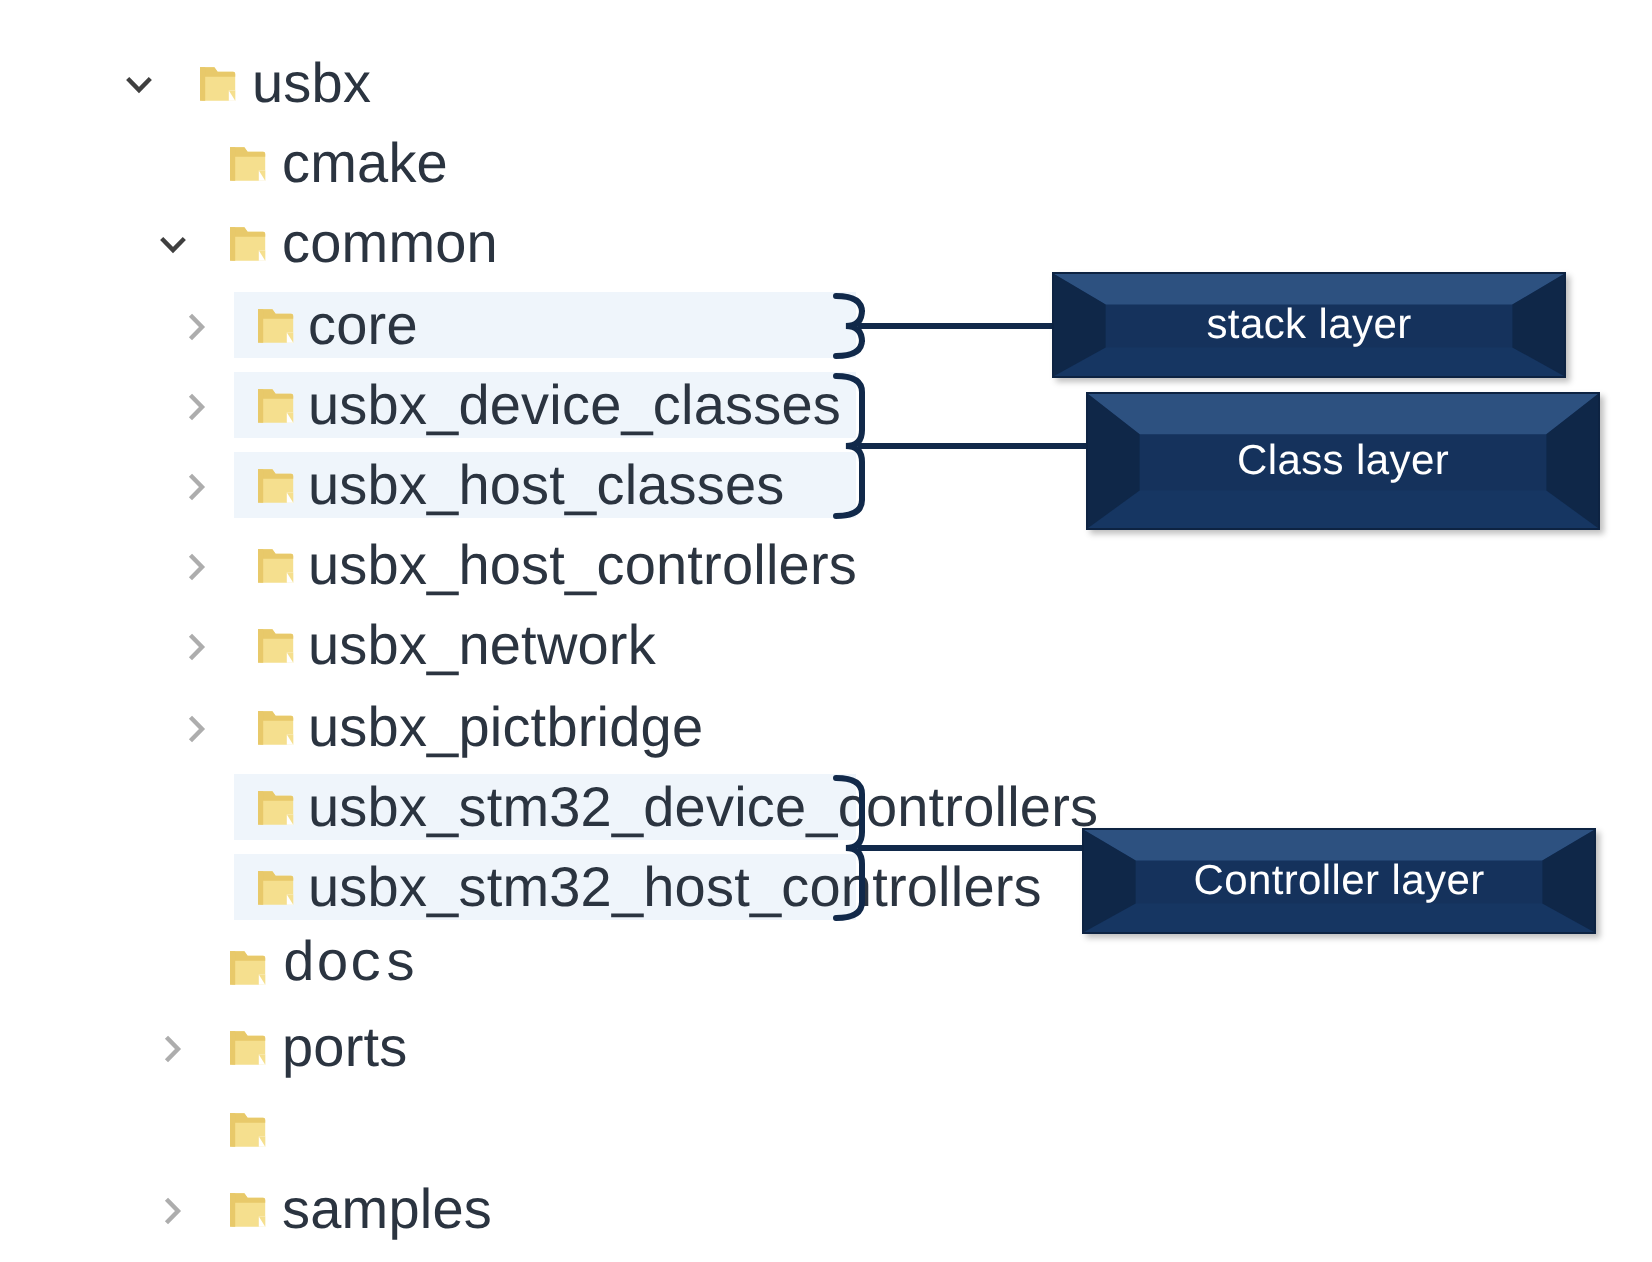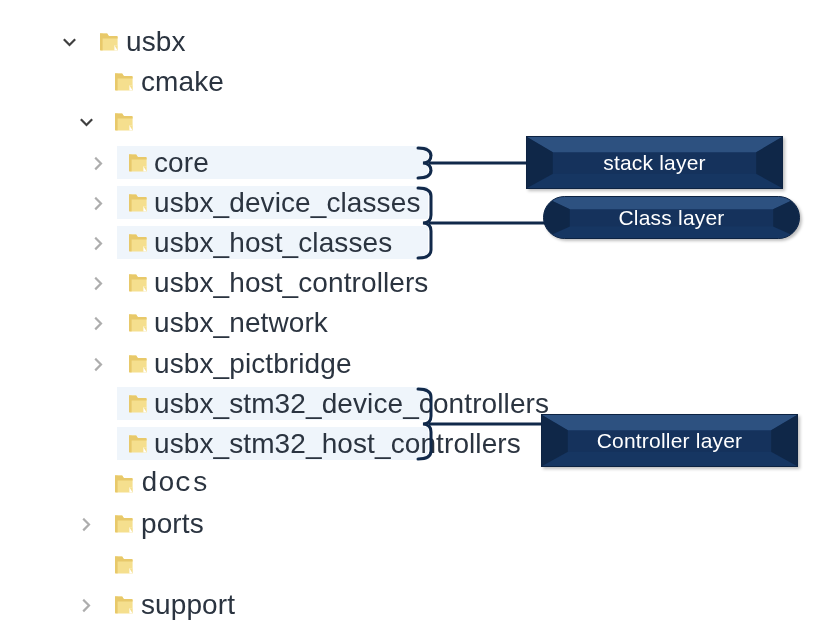--- a/index.html
+++ b/index.html
@@ -129,20 +129,21 @@
     </div>
     <div class="folder" style="left: 113px; top: 105px;">
       <svg width="19" height="20" viewBox="0 0 19 20">
         <path d="M1 1.6 h7.2 l1.6 2.3 H17.6 a1 1 0 0 1 1 1 V18.4 H2.6 a1.6 1.6 0 0 1 -1.6 -1.6 Z" fill="#f5df8e"></path>
         <path d="M1 1.6 h7.2 l1.6 2.3 H17.6 a1 1 0 0 1 1 1 V6.4 H1 Z" fill="#e8c96a"></path>
         <rect x="1" y="1.6" width="2.6" height="16.8" fill="#e8c96a"></rect>
         <path d="M15.4 13.2 h3.2 V18.4 h-3.2 z" fill="#ffffff"></path>
         <path d="M15.4 13.2 l3.2 0 l0 5.2 z" fill="#f5df8e"></path>
       </svg>
     </div>
+    <div class="label" style="left: 141px; top: 105px;">common</div>
     <div class="row-hl" style="top: 146px;"></div>
     <div class="chev" style="left: 87px; top: 146px;">
       <svg width="15" height="15" viewBox="0 0 15 15">
         <path d="M5 2.4 L10 7.5 L5 12.6" fill="none" stroke="#adadad" stroke-width="2.2" stroke-linecap="square" stroke-linejoin="miter"></path>
       </svg>
     </div>
     <div class="folder" style="left: 127px; top: 146px;">
       <svg width="19" height="20" viewBox="0 0 19 20">
         <path d="M1 1.6 h7.2 l1.6 2.3 H17.6 a1 1 0 0 1 1 1 V18.4 H2.6 a1.6 1.6 0 0 1 -1.6 -1.6 Z" fill="#f5df8e"></path>
         <path d="M1 1.6 h7.2 l1.6 2.3 H17.6 a1 1 0 0 1 1 1 V6.4 H1 Z" fill="#e8c96a"></path>
@@ -292,21 +293,21 @@
     </div>
     <div class="folder" style="left: 113px; top: 588px;">
       <svg width="19" height="20" viewBox="0 0 19 20">
         <path d="M1 1.6 h7.2 l1.6 2.3 H17.6 a1 1 0 0 1 1 1 V18.4 H2.6 a1.6 1.6 0 0 1 -1.6 -1.6 Z" fill="#f5df8e"></path>
         <path d="M1 1.6 h7.2 l1.6 2.3 H17.6 a1 1 0 0 1 1 1 V6.4 H1 Z" fill="#e8c96a"></path>
         <rect x="1" y="1.6" width="2.6" height="16.8" fill="#e8c96a"></rect>
         <path d="M15.4 13.2 h3.2 V18.4 h-3.2 z" fill="#ffffff"></path>
         <path d="M15.4 13.2 l3.2 0 l0 5.2 z" fill="#f5df8e"></path>
       </svg>
     </div>
-    <div class="label" style="left: 141px; top: 588px;">support</div>
+    <div class="label" style="left: 141px; top: 588px;">samples</div>
   </div>
 
 <svg id="links" viewBox="0 0 826 631" width="826" height="631" aria-hidden="true">
     <g>
       <path d="M 418 148 q 13 0 13 8 L 431 155 q 0 8 -8.06 8 q 8.06 0 8.06 8 L 431 170 q 0 8 -13 8" fill="none" stroke="#11294a" stroke-width="3" stroke-linecap="round"></path>
       <line x1="429" y1="163" x2="545" y2="163" stroke="#11294a" stroke-width="3"></line>
     </g>
     <g>
       <path d="M 418 188 q 13 0 13 8 L 431 215 q 0 8 -8.06 8 q 8.06 0 8.06 8 L 431 250 q 0 8 -13 8" fill="none" stroke="#11294a" stroke-width="3" stroke-linecap="round"></path>
       <line x1="429" y1="223" x2="545" y2="223" stroke="#11294a" stroke-width="3"></line>
@@ -321,21 +322,21 @@
     <div class="box" style="left: 526px; top: 136px; width: 257px; height: 53px;">
       <svg class="bev" viewBox="0 0 257 53" preserveAspectRatio="none">
         <rect x="0" y="0" width="257" height="53" fill="#15325c"></rect>
         <path d="M0 0 H257 L231 15.899999999999999 H26 Z" fill="#2d5180"></path>
         <path d="M0 53 H257 L231 38.16 H26 Z" fill="#163662"></path>
         <path d="M0 0 V53 L26 38.16 V15.899999999999999 Z" fill="#0f2748"></path>
         <path d="M257 0 V53 L231 38.16 V15.899999999999999 Z" fill="#0f2748"></path>
       </svg>
       <span class="txt">stack layer</span>
     </div>
-    <div class="box" style="left: 543px; top: 196px; width: 257px; height: 43px; border-radius: 23px;">
+    <div class="box" style="left: 543px; top: 196px; width: 257px; height: 69px;">
       <svg class="bev" viewBox="0 0 257 53" preserveAspectRatio="none">
         <rect x="0" y="0" width="257" height="53" fill="#15325c"></rect>
         <path d="M0 0 H257 L231 15.899999999999999 H26 Z" fill="#2d5180"></path>
         <path d="M0 53 H257 L231 38.16 H26 Z" fill="#163662"></path>
         <path d="M0 0 V53 L26 38.16 V15.899999999999999 Z" fill="#0f2748"></path>
         <path d="M257 0 V53 L231 38.16 V15.899999999999999 Z" fill="#0f2748"></path>
       </svg>
       <span class="txt">Class layer</span>
     </div>
     <div class="box" style="left: 541px; top: 394px; width: 257px; height: 53px; margin-top: 20px;">

